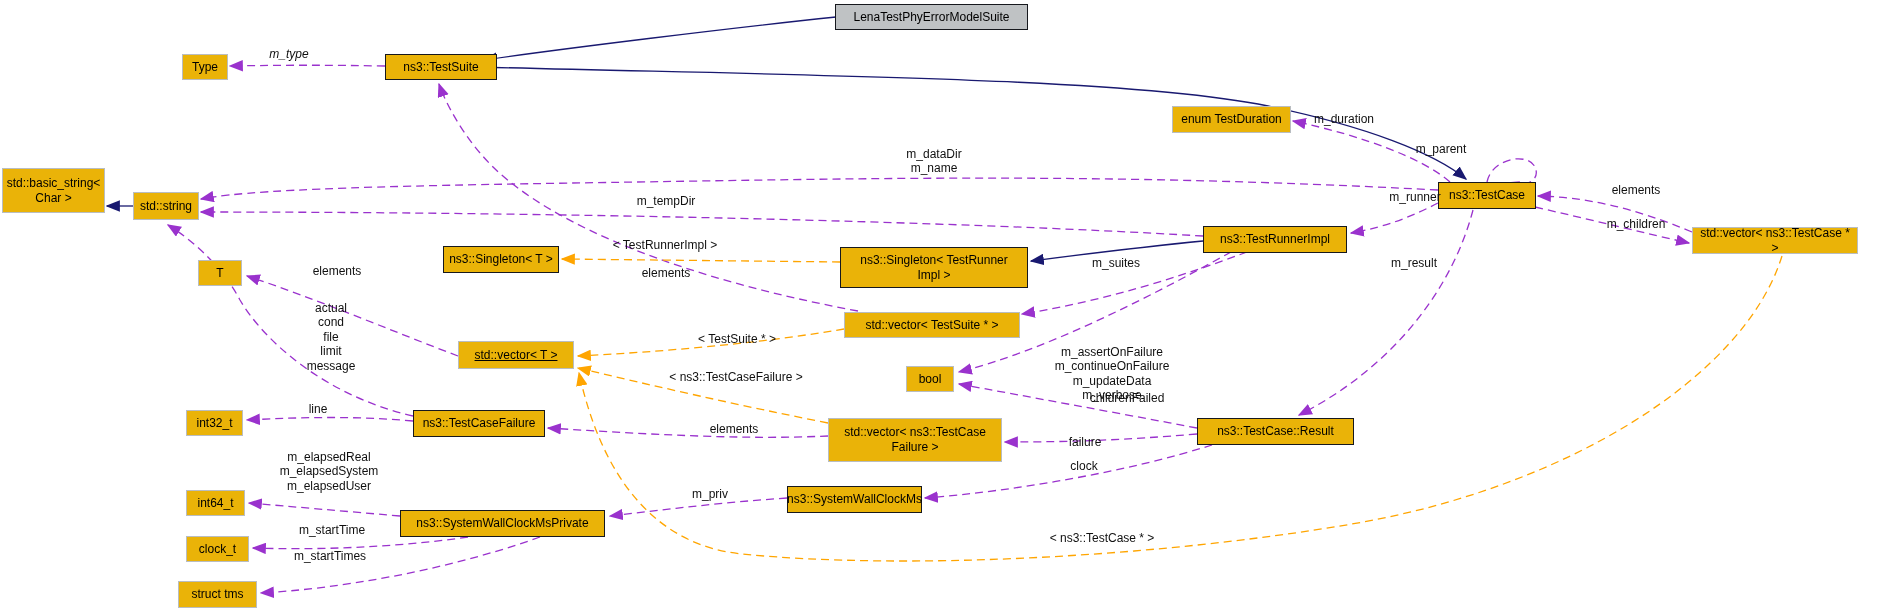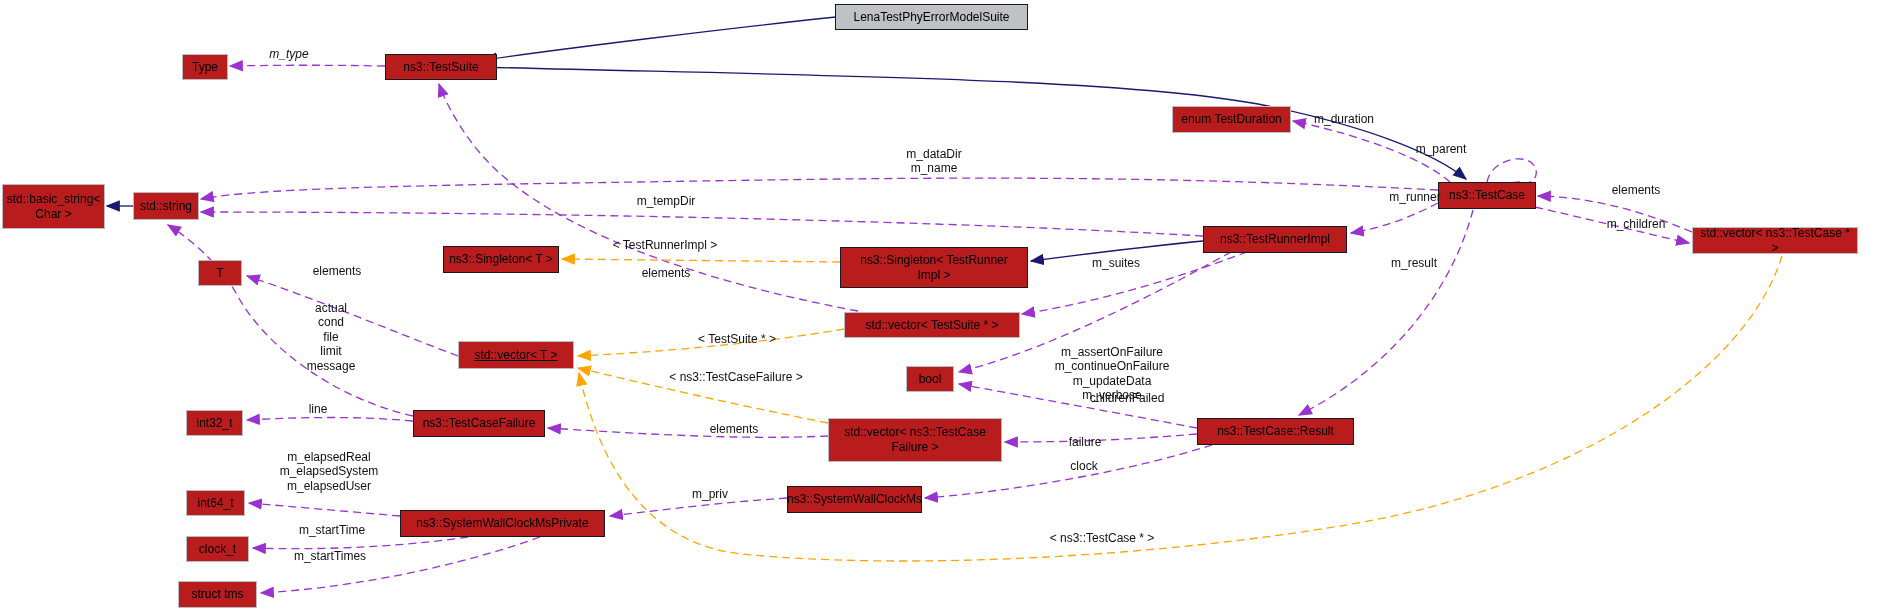--- a/index.html
+++ b/index.html
@@ -6,21 +6,21 @@
   .canvas{
     position:relative;width:1900px;height:616px;background:#ffffff;
     font-family:"Liberation Sans", sans-serif;overflow:hidden;
   }
   svg.edges{position:absolute;left:0;top:0;width:1900px;height:616px;}
   .e-inh{fill:none;stroke:#191970;stroke-width:1.3;}
   .e-use{fill:none;stroke:#9a32cd;stroke-width:1.3;stroke-dasharray:8,5;}
   .e-tpl{fill:none;stroke:#ffa500;stroke-width:1.3;stroke-dasharray:8,5;}
   .node{
     position:absolute;display:flex;align-items:center;justify-content:center;
-    text-align:center;font-size:12px;line-height:1.22;color:#000;background:#b91c1c;
+    text-align:center;font-size:12px;line-height:1.22;color:#000;background:#eab308;
     white-space:pre-line;box-sizing:border-box;padding:0 2px;z-index:2;
   }
   .n-plain{border:1px solid #b9bdc1;}
   .n-strong{border:1.5px solid #16181d;}
   .n-hl{background:#bfc2c4;border:1.5px solid #16181d;}
   .elabel{
     position:absolute;transform:translateX(-50%);font-size:12px;line-height:1.2;
     color:#101010;text-align:center;white-space:pre-line;z-index:3;
   }
 </style>
@@ -73,21 +73,21 @@
 
     <path class="e-tpl" d="M 840,262 C 748,261 652,260 562,259" marker-end="url(#ar-tpl)"></path>
     <path class="e-tpl" d="M 844,329 C 756,344 658,352 578,356" marker-end="url(#ar-tpl)"></path>
     <path class="e-tpl" d="M 828,423 C 737,405 654,386 578,368" marker-end="url(#ar-tpl)"></path>
     <path class="e-tpl" d="M 1782,256 C 1744,378 1564,488 1352,524 C 1152,558 902,570 742,554 C 652,545 601,473 579,373" marker-end="url(#ar-tpl)"></path>
   </svg>
 
   <div class="node n-hl" style="left:835px;top:4px;width:193px;height:26px;">LenaTestPhyErrorModelSuite</div>
   <div class="node n-strong" style="left:385px;top:54px;width:112px;height:26px;">ns3::TestSuite</div>
   <div class="node n-plain" style="left:182px;top:54px;width:46px;height:26px;">Type</div>
-  <div class="node n-plain" style="left:2px;top:184px;width:103px;height:45px;">std::basic_string&lt;
+  <div class="node n-plain" style="left:2px;top:168px;width:103px;height:45px;">std::basic_string&lt;
 Char &gt;</div>
   <div class="node n-plain" style="left:133px;top:192px;width:66px;height:28px;">std::string</div>
   <div class="node n-plain" style="left:1172px;top:106px;width:119px;height:27px;">enum TestDuration</div>
   <div class="node n-strong" style="left:1438px;top:182px;width:98px;height:27px;">ns3::TestCase</div>
   <div class="node n-plain" style="left:1692px;top:227px;width:166px;height:27px;">std::vector&lt; ns3::TestCase * &gt;</div>
   <div class="node n-strong" style="left:443px;top:246px;width:116px;height:27px;">ns3::Singleton&lt; T &gt;</div>
   <div class="node n-strong" style="left:840px;top:247px;width:188px;height:41px;">ns3::Singleton&lt; TestRunner
 Impl &gt;</div>
   <div class="node n-strong" style="left:1203px;top:226px;width:144px;height:27px;">ns3::TestRunnerImpl</div>
   <div class="node n-plain" style="left:844px;top:312px;width:176px;height:26px;">std::vector&lt; TestSuite * &gt;</div>

